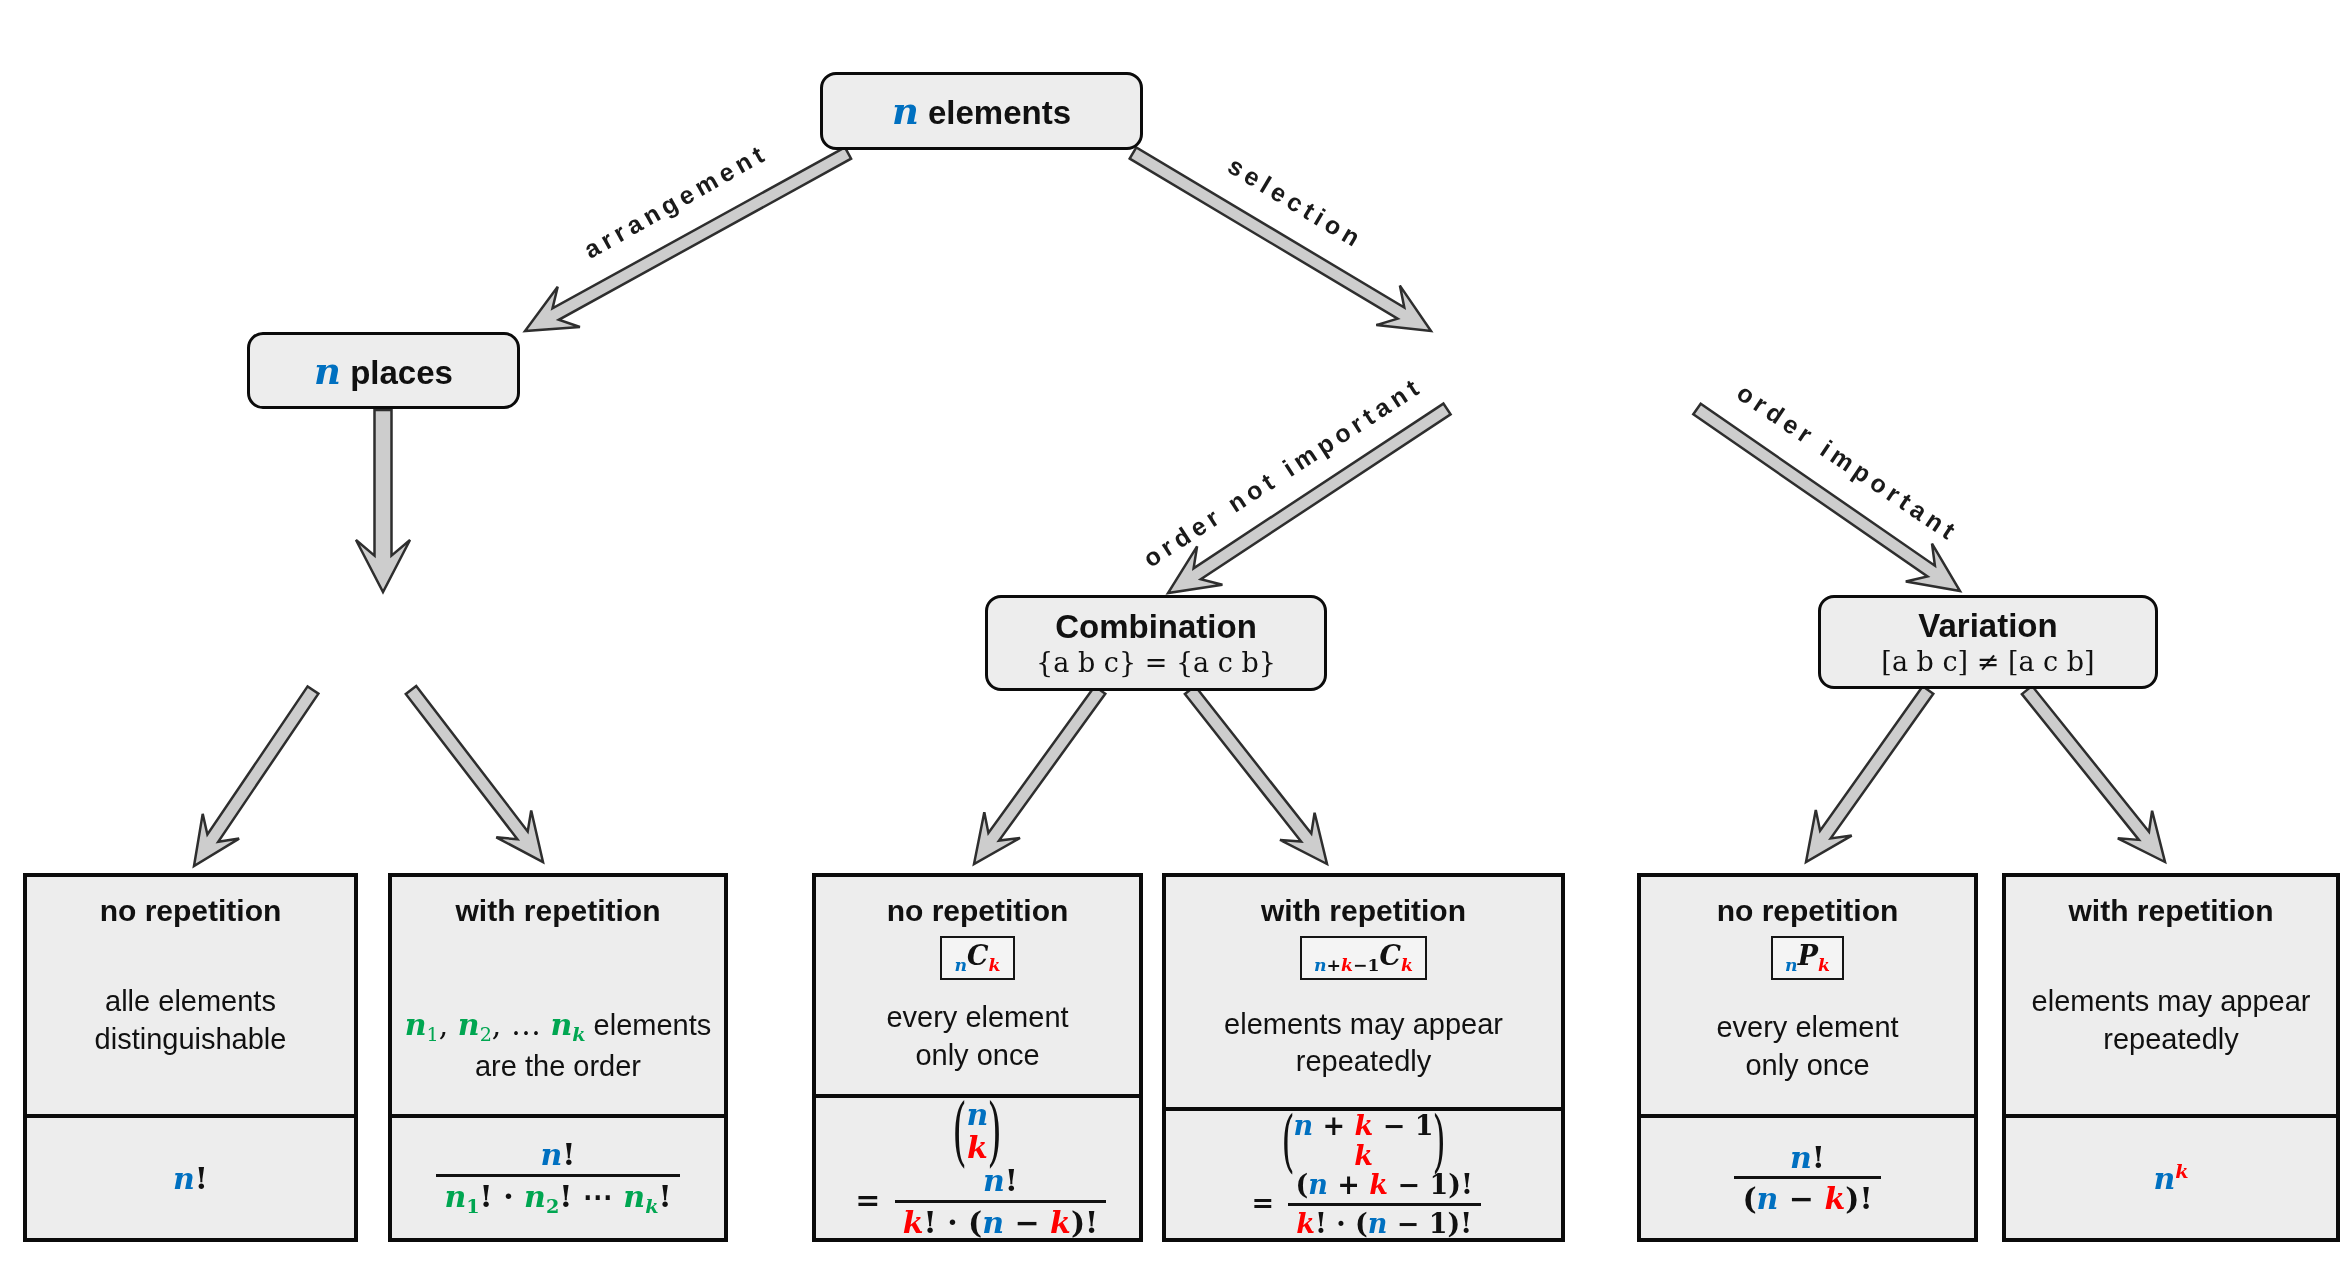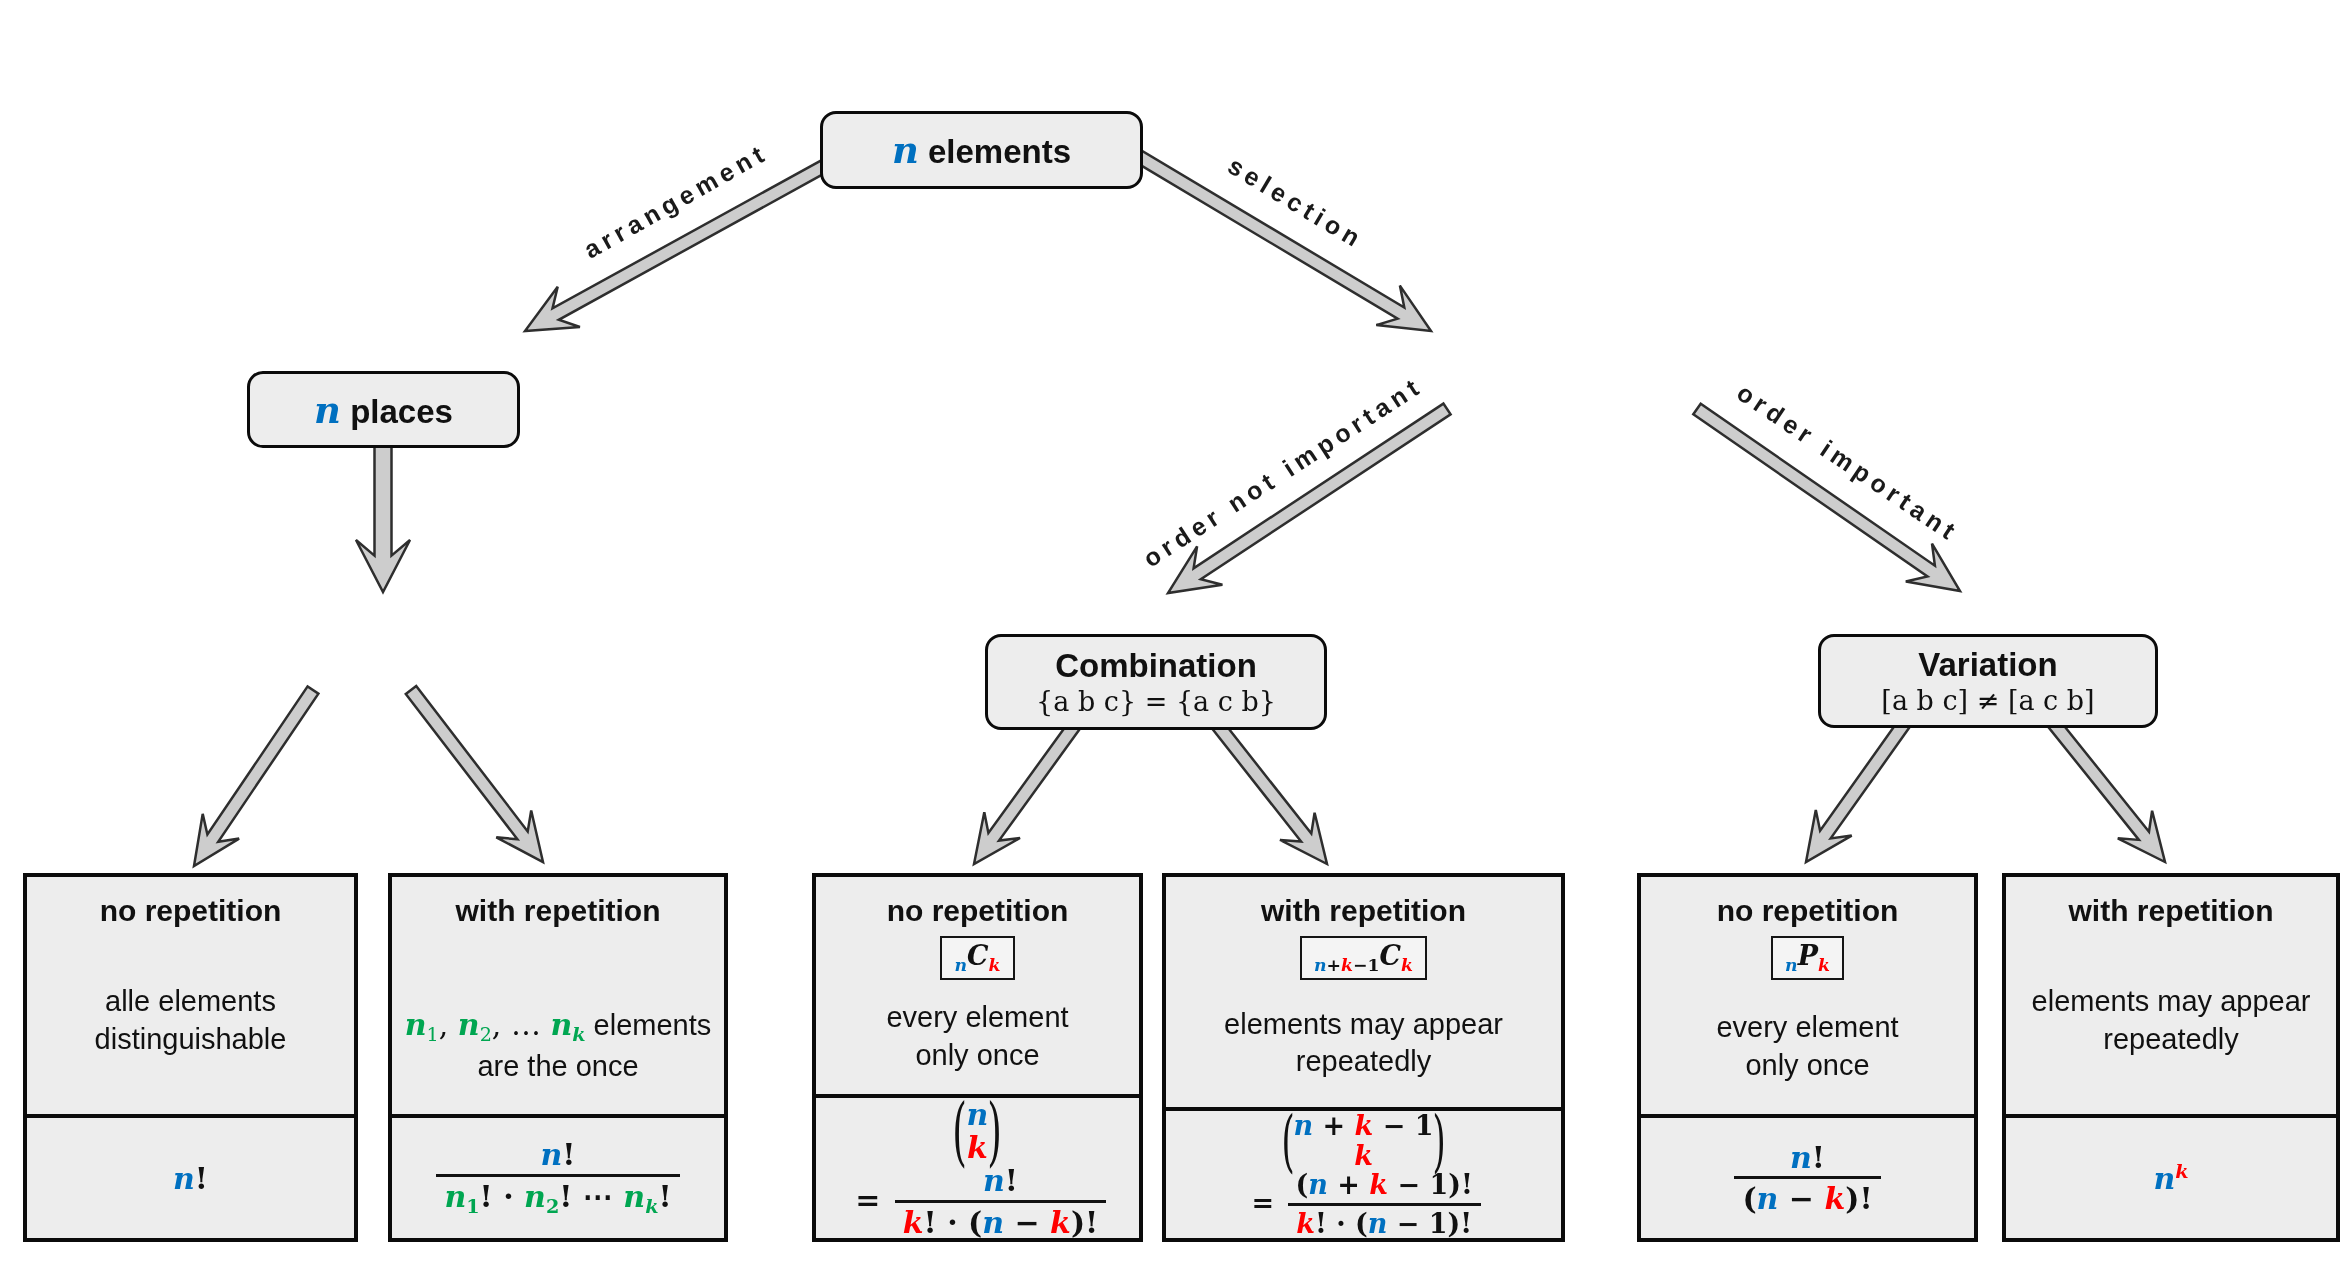--- a/index.html
+++ b/index.html
@@ -2,21 +2,21 @@
 <html><head>
 <meta charset="utf-8">
 <style>
   html,body{margin:0;padding:0;background:#ffffff;}
   .stage{position:relative;width:2349px;height:1281px;overflow:hidden;background:#ffffff;
          font-family:"Liberation Sans",sans-serif;color:#111;}
   svg.edges{position:absolute;left:0;top:0;z-index:1;}
   .edge-label{position:absolute;z-index:2;font-size:25px;font-weight:600;letter-spacing:5px;
               white-space:nowrap;color:#1a1a1a;}
   .node{position:absolute;z-index:3;background:#EDEDED;border:3.5px solid #0b0b0b;border-radius:16px;
-        box-sizing:border-box;display:flex;flex-direction:column;align-items:center;justify-content:center;margin-top:39px;}
+        box-sizing:border-box;display:flex;flex-direction:column;align-items:center;justify-content:center;}
   .node-title{font-size:33px;font-weight:bold;white-space:pre;}
   .node-title .var{font-size:37px;}
   .node-sub{font-family:"DejaVu Serif",serif;font-size:27px;margin-top:1px;}
   .leaf{position:absolute;z-index:3;background:#EDEDED;border:4px solid #0b0b0b;box-sizing:border-box;
         display:flex;flex-direction:column;}
   .leaf-top{height:241px;border-bottom:4px solid #0b0b0b;box-sizing:border-box;
             display:flex;flex-direction:column;align-items:center;}
   .leaf-heading{font-size:30px;font-weight:bold;margin-top:17px;}
   .badge{margin-top:8px;border:2.5px solid #141414;background:#F4F4F4;padding:0px 12px 2px 12px;
          font-family:"DejaVu Serif",serif;font-weight:bold;font-size:27px;line-height:1.3;}
@@ -95,21 +95,21 @@
     <div class="leaf-bottom">
       <div class="formula"><span class="tk var" style="color: rgb(0, 112, 192);">n</span><span class="tk" style="color: rgb(17, 17, 17);">!</span></div>
     </div>
   </div>
 
   <div class="leaf" style="left:388px;top:873px;width:340px;height:369px;">
     <div class="leaf-top">
       <div class="leaf-heading">with repetition</div>
       <div class="leaf-desc">
         <div class="desc-math"><span class="tk var" style="color: rgb(0, 166, 81);">n</span><span class="tk sb" style="color: rgb(0, 166, 81);">1</span><span class="tk" style="color: rgb(17, 17, 17);">, </span><span class="tk var" style="color: rgb(0, 166, 81);">n</span><span class="tk sb" style="color: rgb(0, 166, 81);">2</span><span class="tk" style="color: rgb(17, 17, 17);">, … </span><span class="tk var" style="color: rgb(0, 166, 81);">n</span><span class="tk var sb" style="color: rgb(0, 166, 81);">k</span><span class="tk plain" style="color: rgb(17, 17, 17);"> elements</span></div>
-        <div>are the once</div>
+        <div>are the order</div>
       </div>
     </div>
     <div class="leaf-bottom">
       <div class="formula"><span class="frac">
             <span class="num"><span class="tk var" style="color: rgb(0, 112, 192);">n</span><span class="tk" style="color: rgb(17, 17, 17);">!</span></span>
             <span class="den"><span class="tk var" style="color: rgb(0, 166, 81);">n</span><span class="tk sb" style="color: rgb(0, 166, 81);">1</span><span class="tk" style="color: rgb(17, 17, 17);">! · </span><span class="tk var" style="color: rgb(0, 166, 81);">n</span><span class="tk sb" style="color: rgb(0, 166, 81);">2</span><span class="tk" style="color: rgb(17, 17, 17);">! ⋯ </span><span class="tk var" style="color: rgb(0, 166, 81);">n</span><span class="tk var sb" style="color: rgb(0, 166, 81);">k</span><span class="tk" style="color: rgb(17, 17, 17);">!</span></span>
           </span></div>
     </div>
   </div>
 

